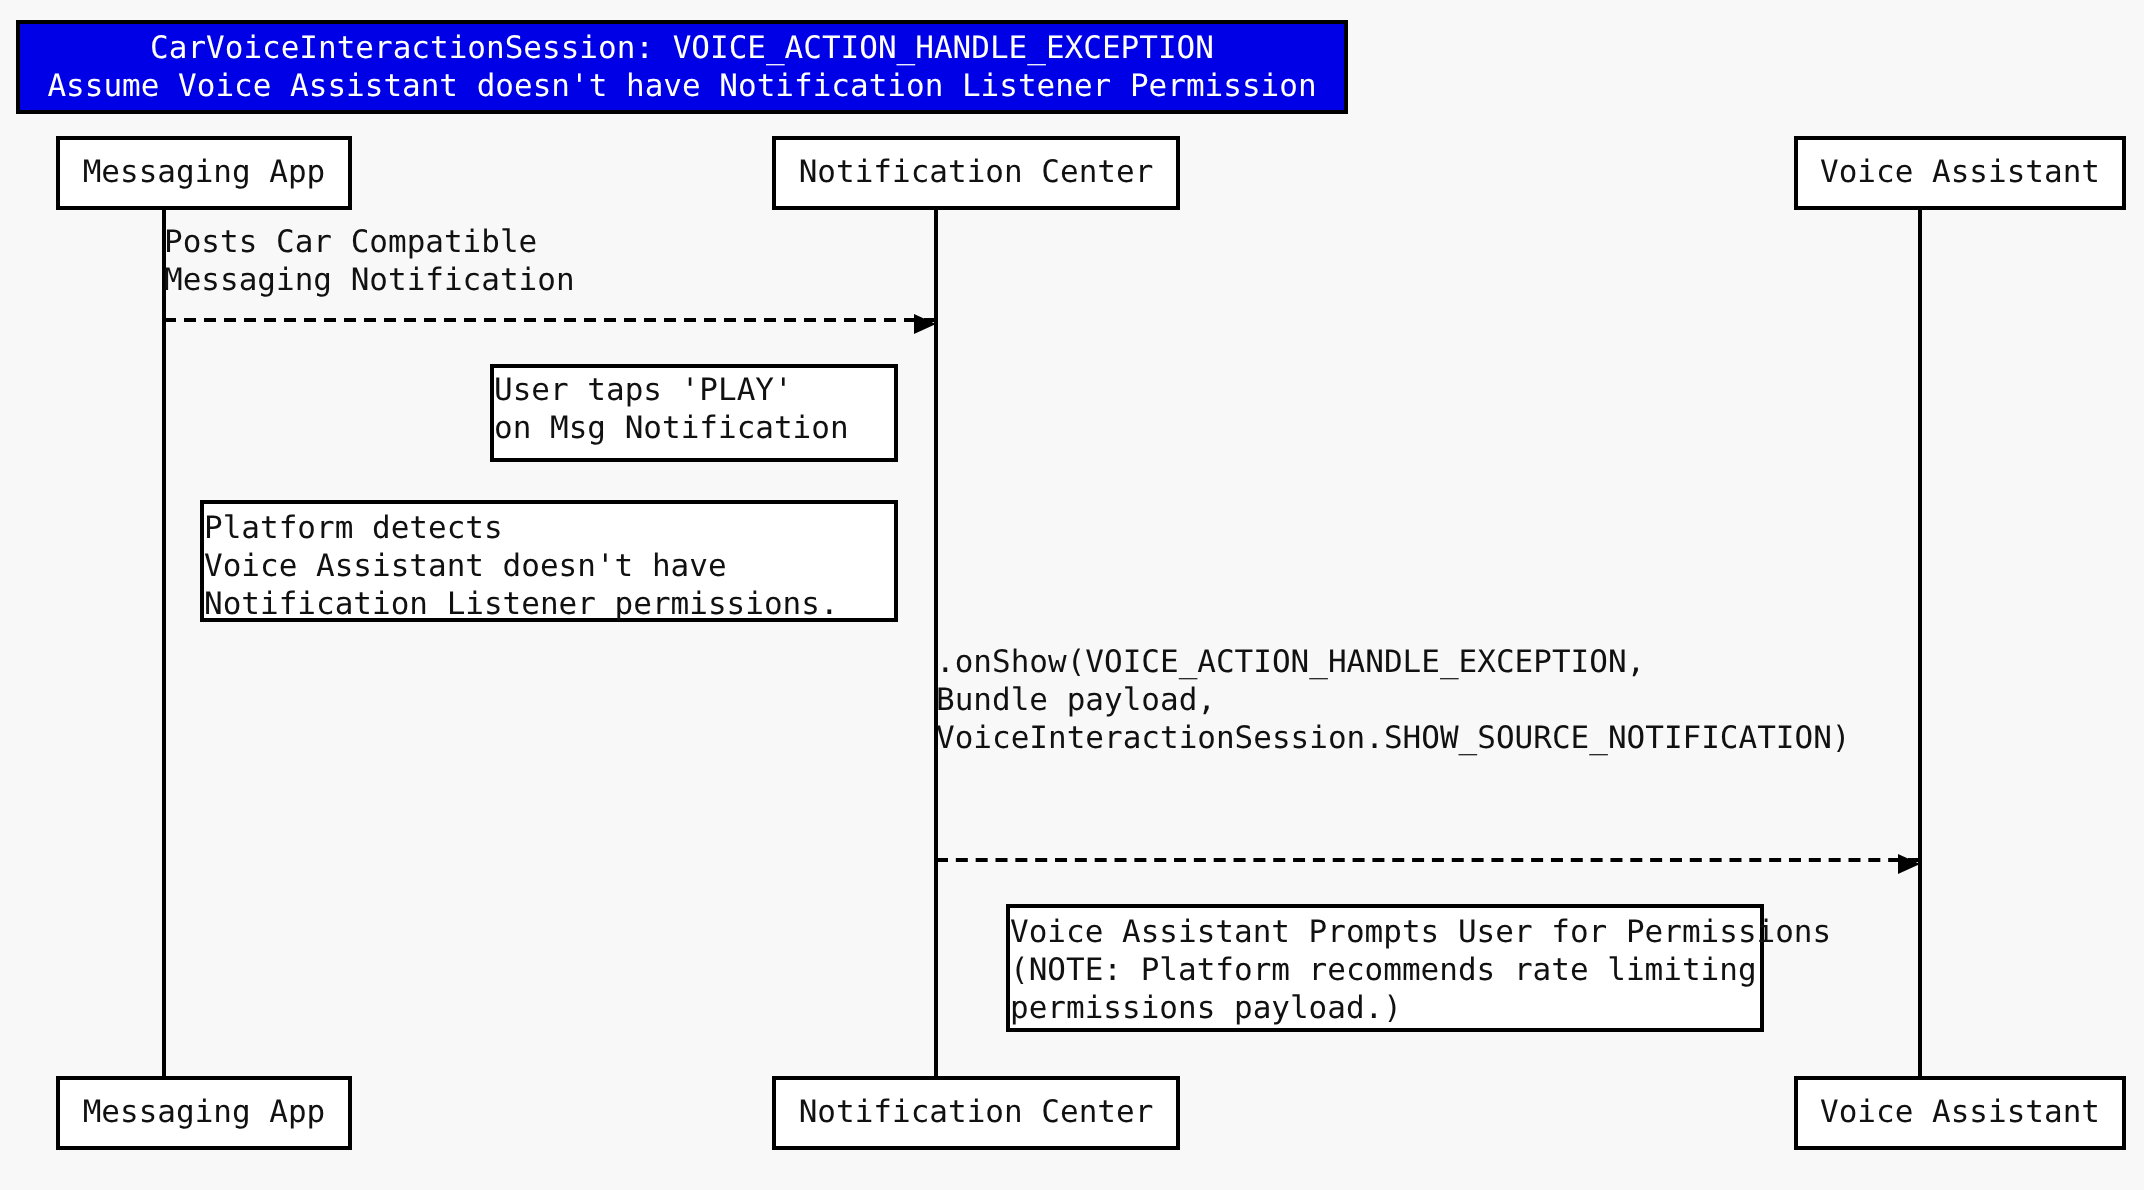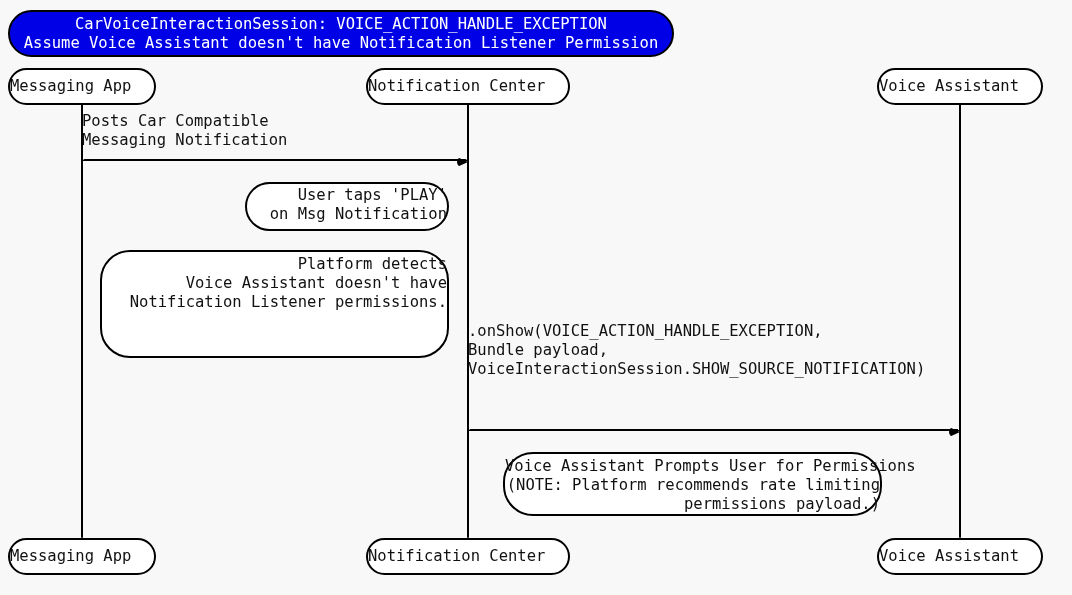--- a/index.html
+++ b/index.html
@@ -2,21 +2,21 @@
 <html style="--bg: #f8f8f8; --line: #000000; --box-fill: #ffffff; --title-bg: #0000e6; --title-text: #ffffff;"><head>
 <meta charset="utf-8">
 <style>
   :root {
     --bg: #f8f8f8;
     --line: #000000;
     --box-fill: #ffffff;
     --title-bg: #0000e6;
     --title-text: #ffffff;
   }
-  * { box-sizing: border-box; margin: 0; padding: 0; border-radius: 30px; }
+  * { box-sizing: border-box; margin: 0; padding: 0; }
   html, body { background: var(--bg); }
   .canvas {
     position: relative;
     width: 1072px;
     height: 595px;
     background: var(--bg);
     font-family: "DejaVu Sans Mono", "Liberation Mono", monospace;
     font-size: 15.5px;
     line-height: 19px;
     color: #111111;
@@ -29,22 +29,24 @@
     border: 2px solid var(--line);
     color: var(--title-text);
     text-align: center;
     padding-top: 3px;
   }
   .pbox {
     position: absolute;
     height: 37px;
     background: var(--box-fill);
     border: 2px solid var(--line);
+    text-align: center;
     line-height: 33px;
     white-space: nowrap;
+    margin-left: 20px;
   }
   .lifeline {
     position: absolute;
     width: 2px;
     top: 104px;
     height: 434px;
     background: var(--line);
   }
   .msg-label {
     position: absolute;
@@ -61,21 +63,21 @@
     right: 0; top: -4px;
     width: 0; height: 0;
     border-left: 11px solid var(--line);
     border-top: 5px solid transparent;
     border-bottom: 5px solid transparent;
   }
   .note {
     position: absolute;
     background: var(--box-fill);
     border: 2px solid var(--line);
-    text-align: right;
+    text-align: left;
     white-space: nowrap;
   }
   .note-pad-sm { padding-top: 3px; }
   .note-pad-md { padding-top: 2px; }
 </style>
 </head>
 <body>
 
 <div class="canvas">
 
@@ -104,21 +106,21 @@
   </div>
   <div class="arrow" style="left:82px; top:159px; width:386px;">
     <div class="arrowhead"></div>
   </div>
 
   <div class="note note-pad-md" style="left:245px; top:182px; width:204px; height:49px;">
     <div>User taps 'PLAY'</div>
     <div>on Msg Notification</div>
   </div>
 
-  <div class="note note-pad-sm" style="left:100px; top:250px; width:349px; height:108px;">
+  <div class="note note-pad-sm" style="left:100px; top:250px; width:349px; height:61px;">
     <div>Platform detects</div>
     <div>Voice Assistant doesn't have</div>
     <div>Notification Listener permissions.</div>
   </div>
 
   <div class="msg-label" style="left:468px; top:322px; width:492px;">
     <div>.onShow(VOICE_ACTION_HANDLE_EXCEPTION,</div>
     <div>Bundle payload,</div>
     <div>VoiceInteractionSession.SHOW_SOURCE_NOTIFICATION)</div>
   </div>

